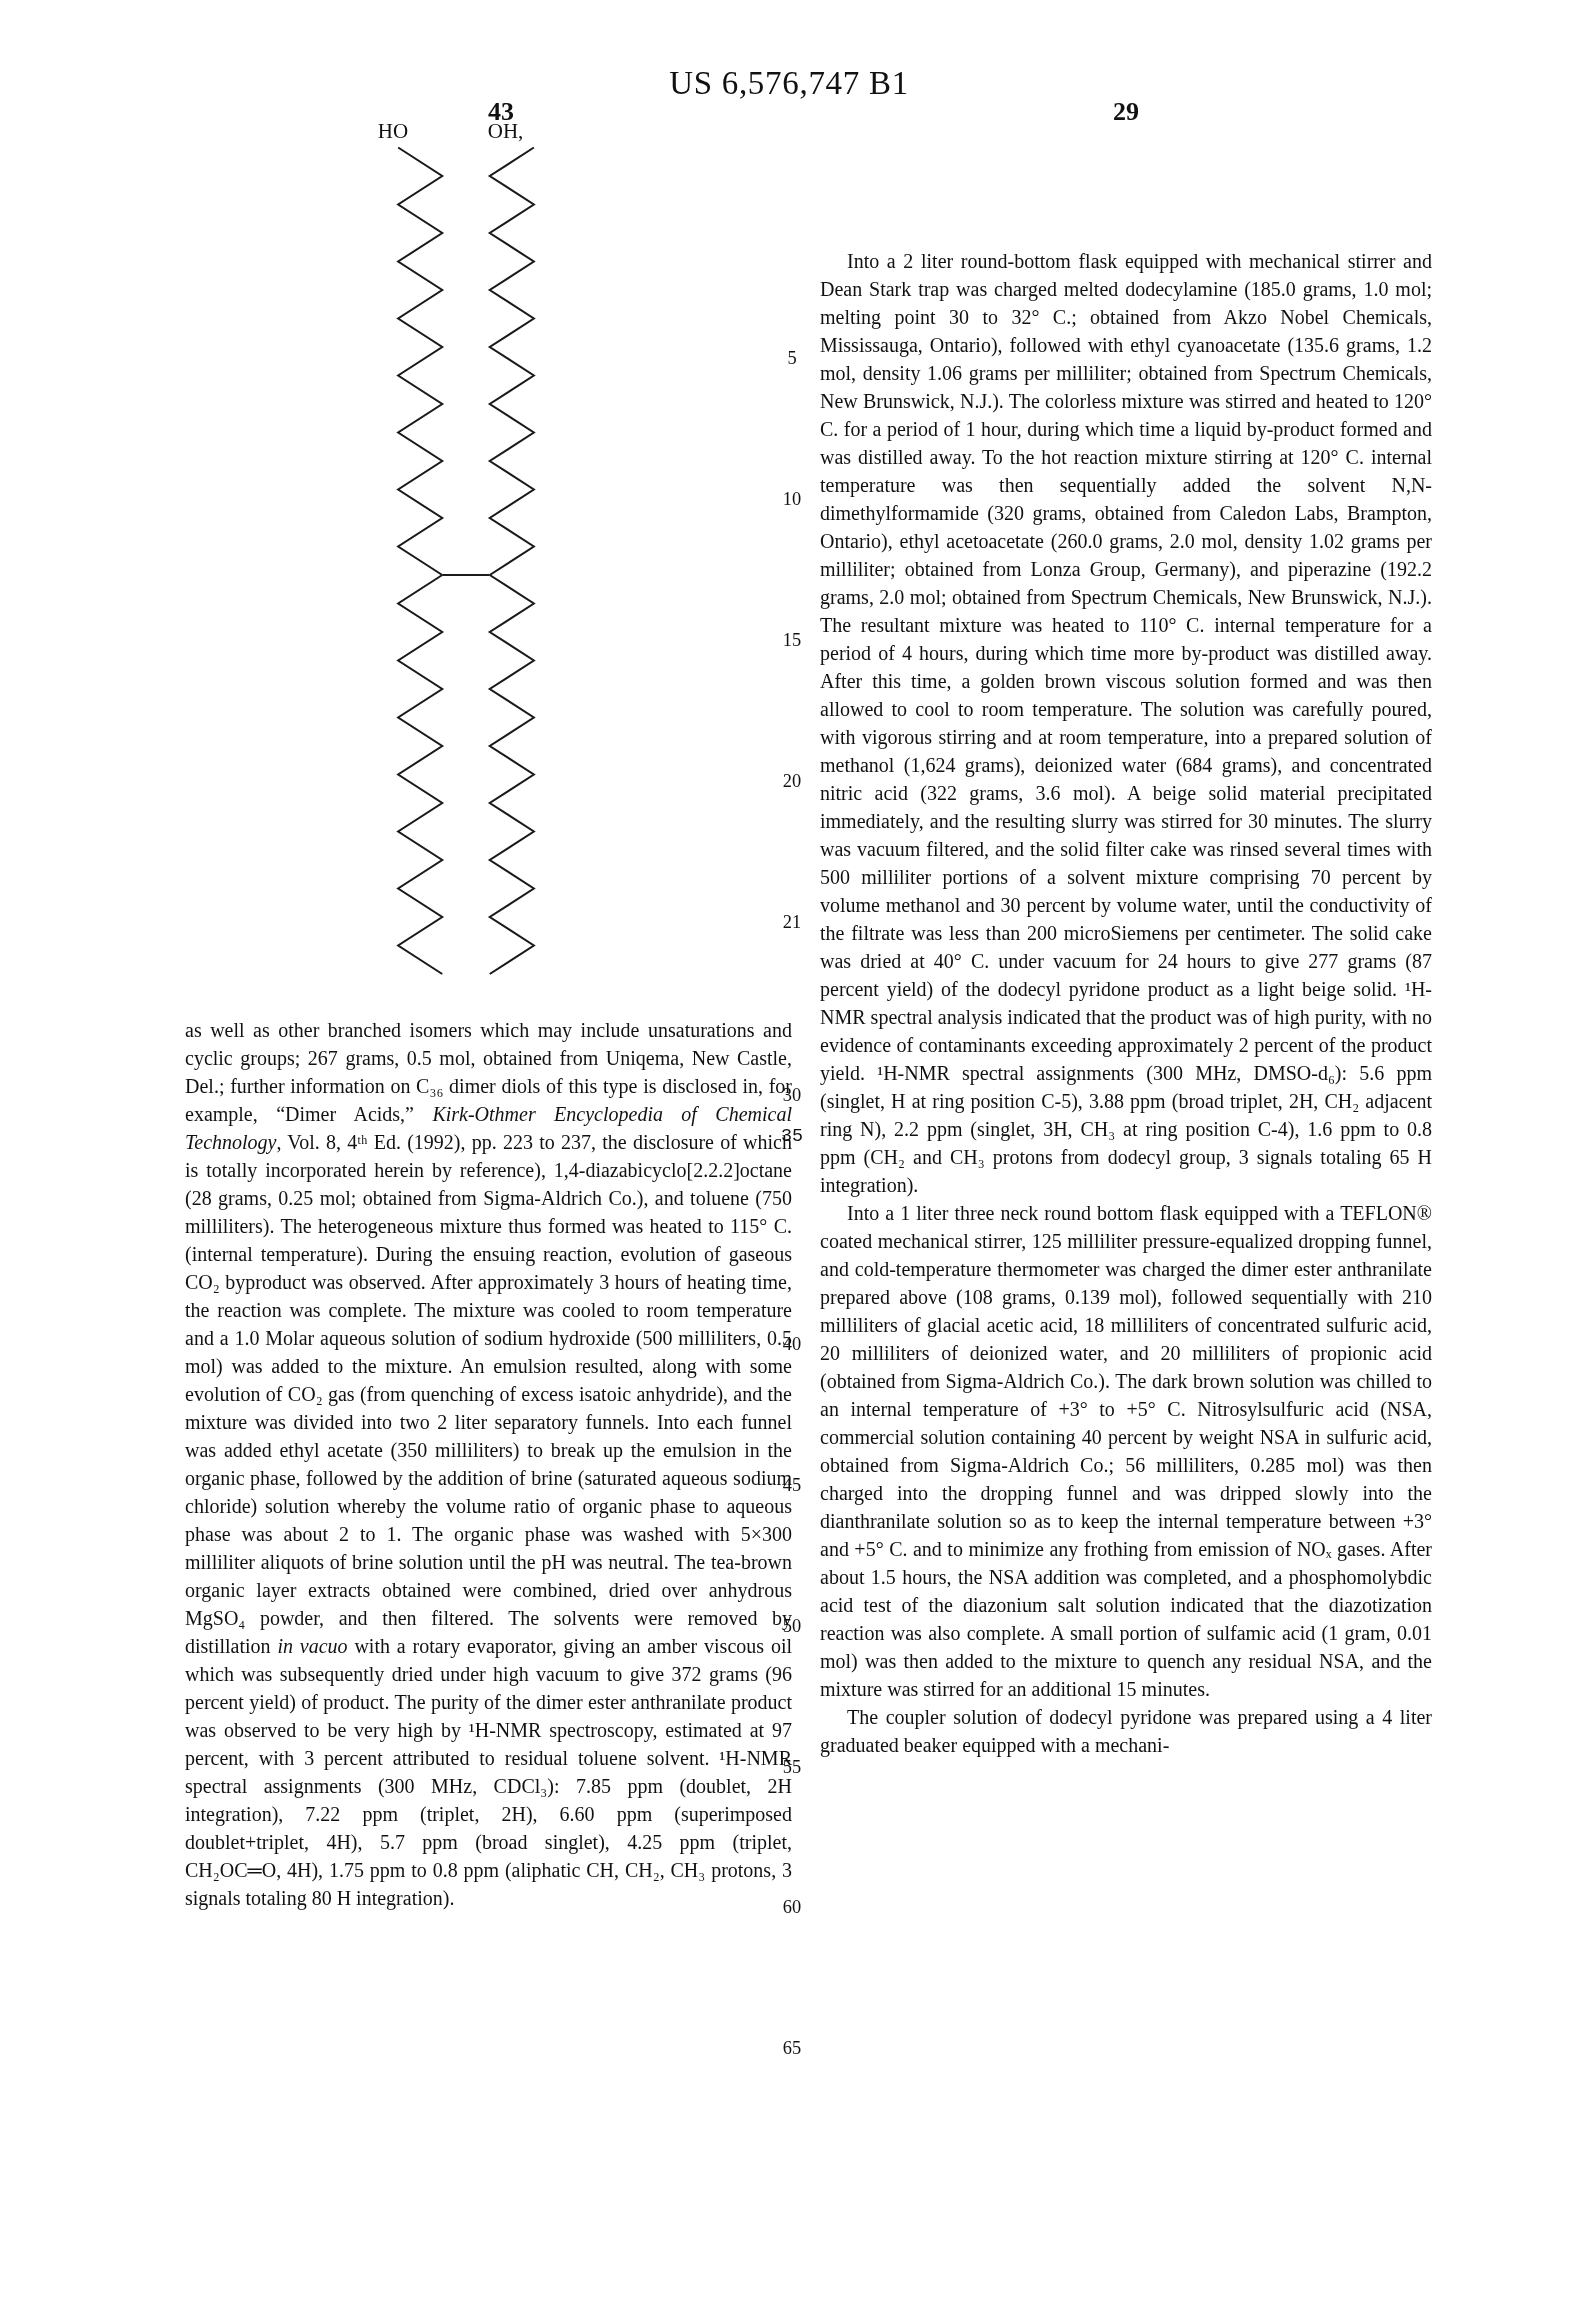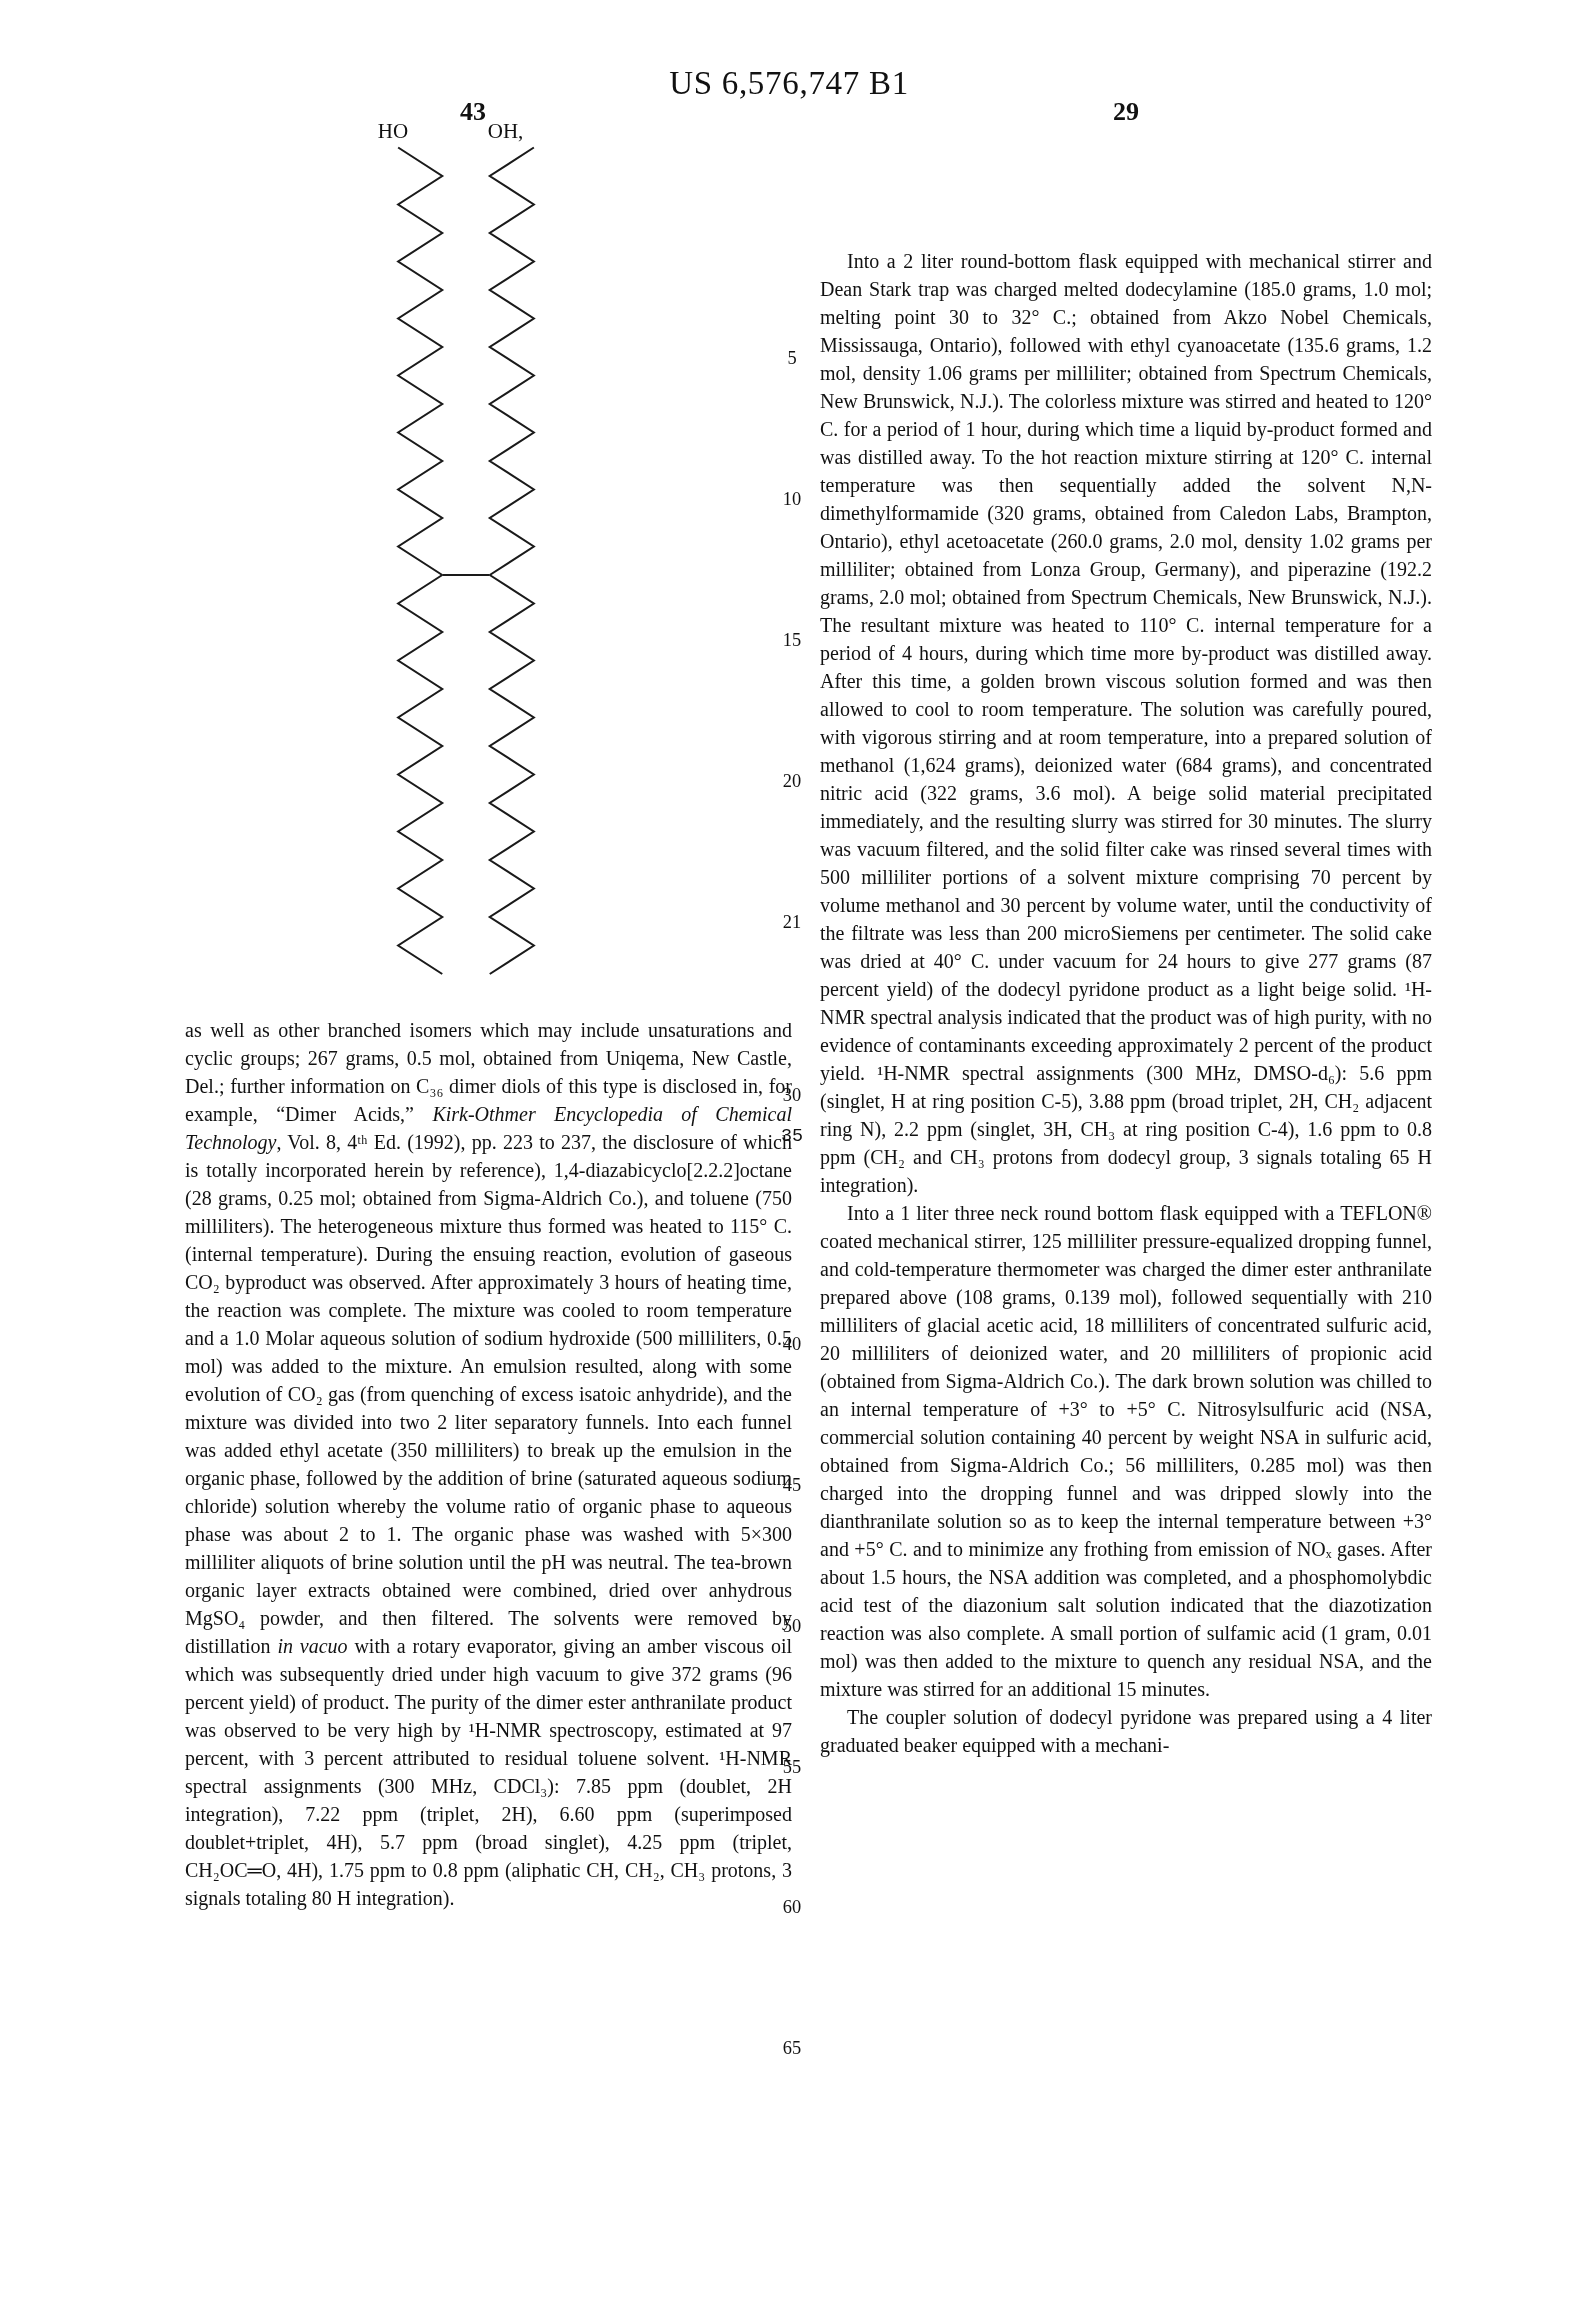--- a/index.html
+++ b/index.html
@@ -22,21 +22,21 @@
     letter-spacing: 0.7px;
   }
   .col-num {
     position: absolute;
     top: 97px;
     width: 82px;
     text-align: center;
     font-size: 26px;
     font-weight: bold;
   }
-  .col-num.left  { left: 432px; }
+  .col-num.left  { left: 432px; text-align: right; }
   .col-num.right { left: 1085px; }
   .structure {
     position: absolute;
     left: 371px;
     top: 114px;
     width: 190px;
     height: 884px;
   }
   .structure text {
     font-family: "Liberation Serif", "DejaVu Serif", serif;

